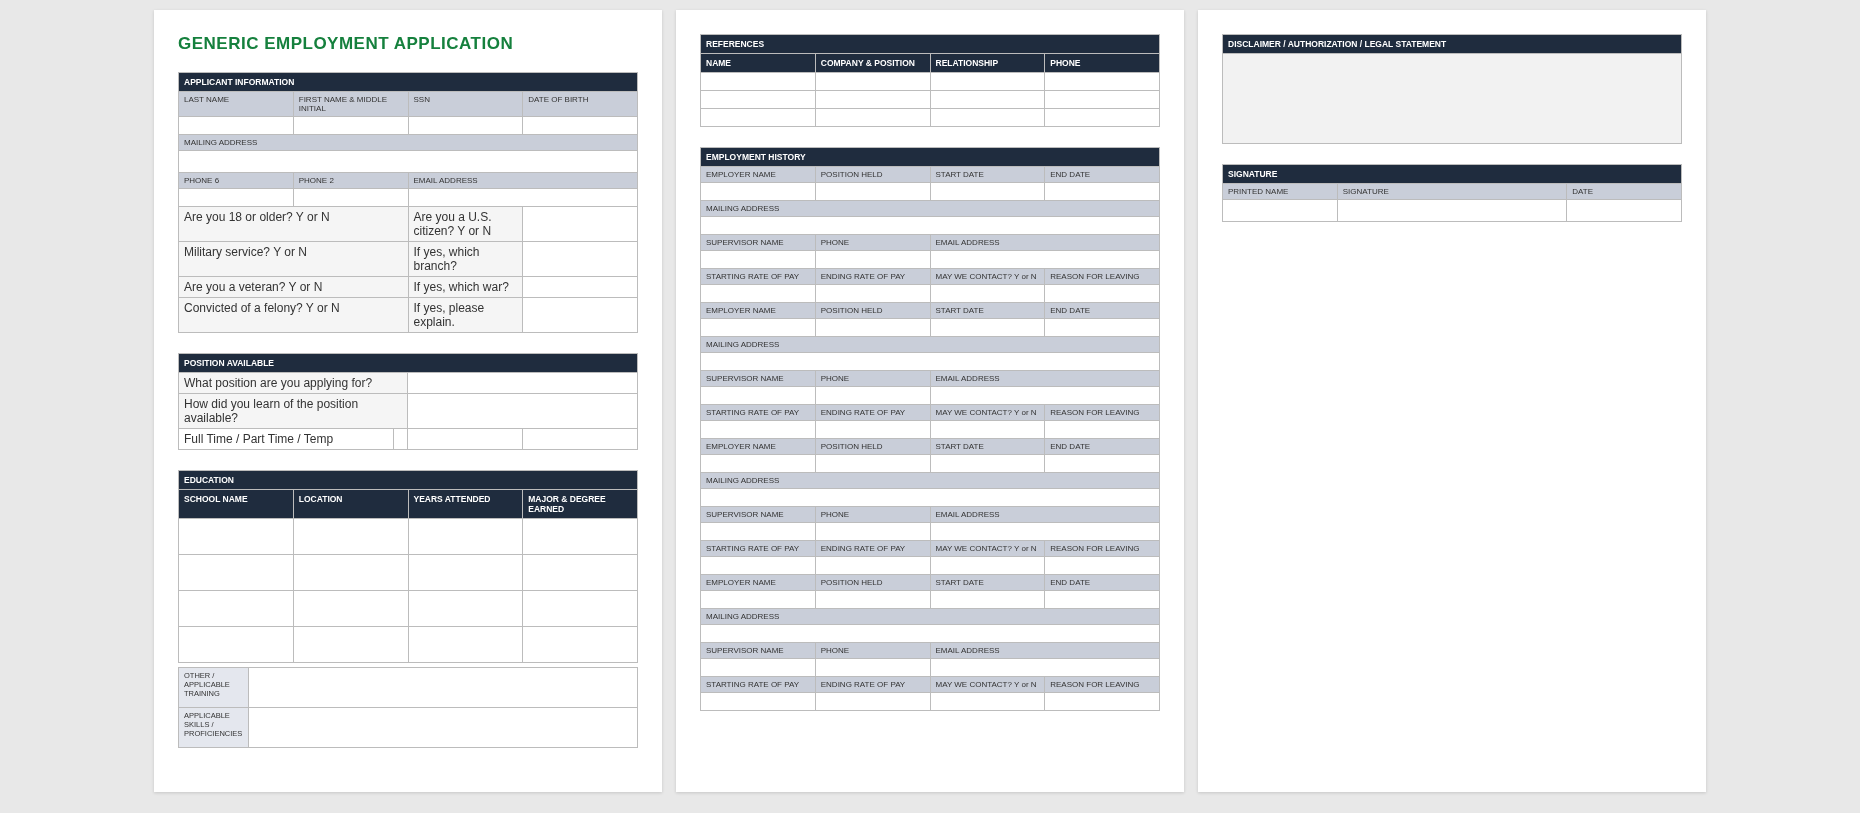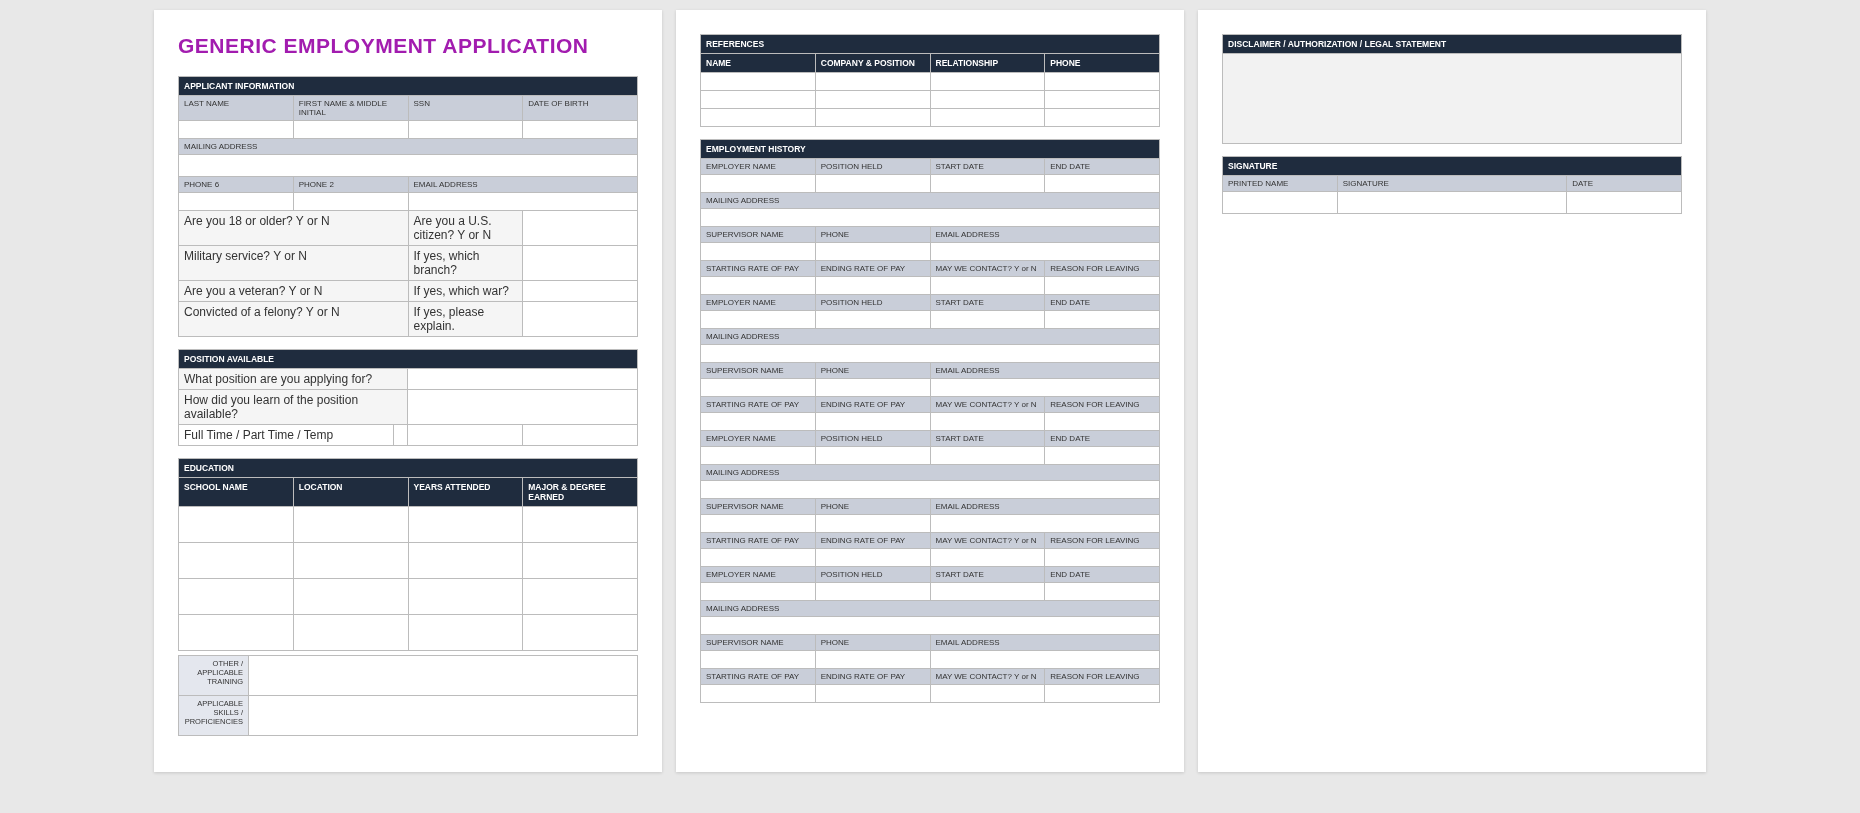--- a/index.html
+++ b/index.html
@@ -14,30 +14,30 @@
     gap: 14px;
   }
   .page {
     background: #fff;
     width: 508px;
     min-height: 660px;
     padding: 24px;
     box-shadow: 0 1px 3px rgba(0,0,0,0.15);
   }
   .page-title {
-    color: #a21caf;
-    font-size: 21px;
+    color: #15803d;
+    font-size: 17px;
     font-weight: bold;
     letter-spacing: 0.5px;
     margin-bottom: 18px;
   }
   table {
     border-collapse: collapse;
     width: 100%;
-    margin-bottom: 12px;
+    margin-bottom: 20px;
   }
   td, th {
     border: 1px solid #bcbcbc;
     padding: 3px 5px;
     vertical-align: top;
     text-align: left;
     font-weight: normal;
     height: 16px;
   }
   .section-header td, .section-header th {
@@ -59,21 +59,20 @@
     background: #f5f5f5;
     font-size: 12px;
   }
   .tall td { height: 36px; }
   .side-lbl {
     background: #e4e7ee !important;
     font-size: 7.5px;
     width: 70px;
     vertical-align: top;
     line-height: 1.2;
-    text-align: right;
   }
   .big-box td { height: 90px; background: #f2f2f2; }
   .no-mb { margin-bottom: 4px; padding-left: 42px; }
 </style>
 </head>
 <body>
 
 <div class="page">
   <div class="page-title">GENERIC EMPLOYMENT APPLICATION</div>
 

